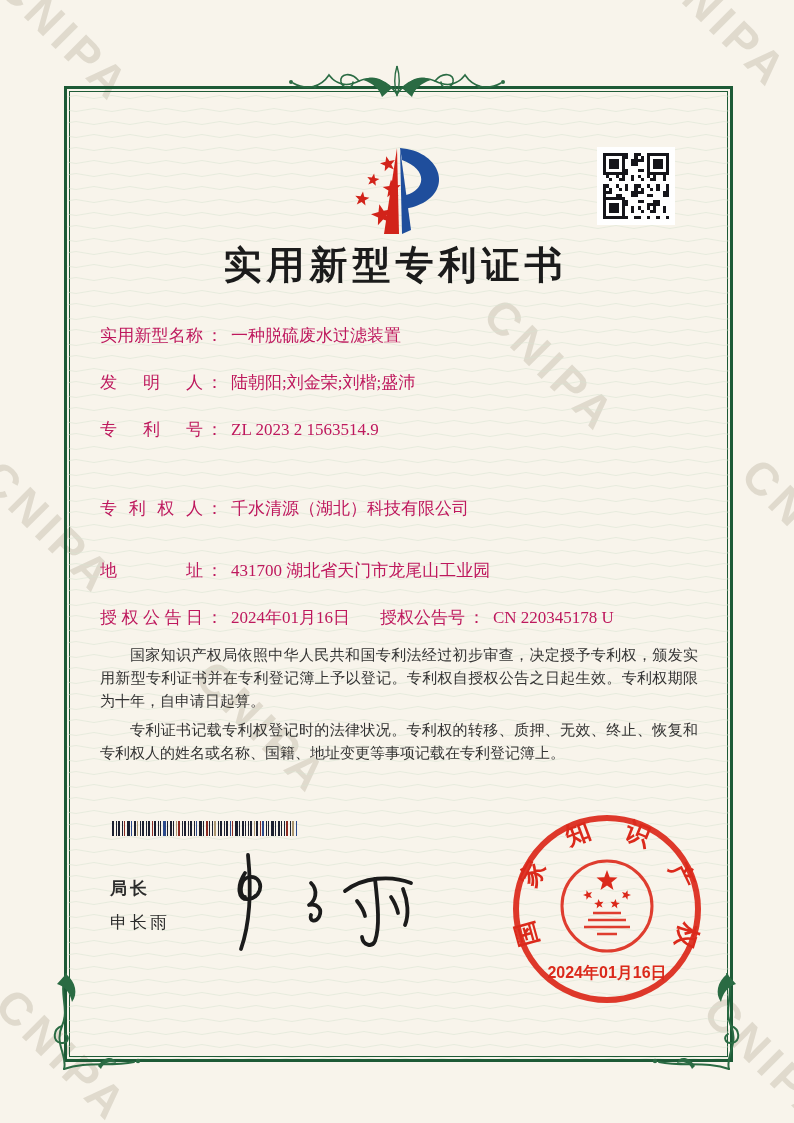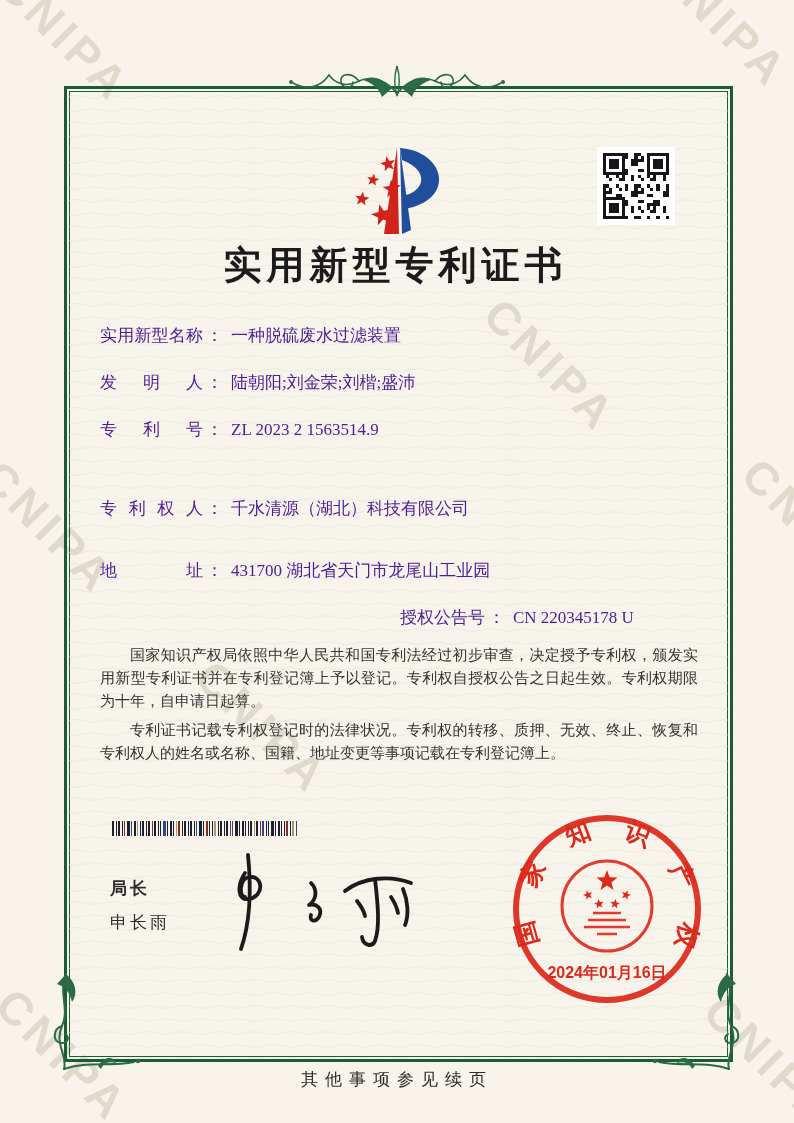--- a/index.html
+++ b/index.html
@@ -19,21 +19,21 @@
   .z3{z-index:3;}
   .cert-no{left:100px;top:139px;font-size:16px;letter-spacing:2px;color:#4a4a44;}
   .logo{left:340px;top:142px;}
   .qr-box{left:597px;top:147px;width:78px;height:78px;background:#ffffff;
           display:flex;align-items:center;justify-content:center;}
   .qr{display:grid;grid-template-columns:repeat(21,1fr);grid-template-rows:repeat(21,1fr);
       width:66px;height:66px;}
   .qr div.f{background:#15151a;}
   .title{left:64px;width:663px;text-align:center;top:240px;font-size:38px;font-weight:bold;
          letter-spacing:5px;color:#1b1b1b;}
-  .fields{left:100px;top:324px;width:606px;font-size:17px;color:#4c1d95;height:310px;}
+  .fields{left:100px;top:324px;width:606px;font-size:17px;color:#be185d;height:310px;}
   .frow{position:absolute;white-space:nowrap;}
   .lbl{display:inline-block;width:103px;text-align:justify;text-align-last:justify;
        text-justify:inter-character;}
   .colon{margin:0 8px 0 3px;}
   .paras{left:100px;top:644px;width:598px;font-size:15px;line-height:1.52;color:#333;
          text-align:justify;}
   .paras p{margin:0 0 7px;text-indent:2em;}
   .barcode{left:112px;top:821px;height:15px;display:flex;align-items:stretch;}
   .barcode i{display:block;height:100%;}
   .sig-role{left:110px;top:877px;font-weight:bold;}
@@ -604,21 +604,22 @@
   </div>
 
   <div class="abs z3 title">实用新型专利证书</div>
 
   <div class="abs z3 fields">
     <div class="frow" style="top:0"><span class="lbl">实用新型名称</span><span class="colon">：</span><span>一种脱硫废水过滤装置</span></div>
     <div class="frow" style="top:47px"><span class="lbl">发明人</span><span class="colon">：</span><span>陆朝阳;刘金荣;刘楷;盛沛</span></div>
     <div class="frow" style="top:94px"><span class="lbl">专利号</span><span class="colon">：</span><span>ZL 2023 2 1563514.9</span></div>
     <div class="frow" style="top:173px"><span class="lbl">专利权人</span><span class="colon">：</span><span>千水清源（湖北）科技有限公司</span></div>
     <div class="frow" style="top:235px"><span class="lbl">地址</span><span class="colon">：</span><span>431700 湖北省天门市龙尾山工业园</span></div>
-    <div class="frow" style="top:282px;left:300px"><span>授权公告号</span><span class="colon">：</span><span>CN 220345178 U</span></div>
+    <div class="frow" style="top:282px"><span class="lbl">授权公告日</span><span class="colon">：</span><span>2024年01月16日</span></div>
+    <div class="frow" style="top:282px;left:280px"><span>授权公告号</span><span class="colon">：</span><span>CN 220345178 U</span></div>
   </div>
 
   <div class="abs z3 paras">
     <p>国家知识产权局依照中华人民共和国专利法经过初步审查，决定授予专利权，颁发实用新型专利证书并在专利登记簿上予以登记。专利权自授权公告之日起生效。专利权期限为十年，自申请日起算。</p>
     <p>专利证书记载专利权登记时的法律状况。专利权的转移、质押、无效、终止、恢复和专利权人的姓名或名称、国籍、地址变更等事项记载在专利登记簿上。</p>
   </div>
 
   <div class="abs z3 barcode" id="barcode">
       <i style="width: 2px; background: rgb(28, 32, 48); margin-right: 2px;"></i>
       <i style="width: 1px; background: rgb(28, 32, 48); margin-right: 1px;"></i>
@@ -712,21 +713,20 @@
         <polygon points="90.3,89.0 92.0,92.1 95.5,91.8 93.1,94.4 94.5,97.6 91.3,96.1 88.7,98.4 89.1,94.9 86.1,93.1 89.5,92.5" fill="#db291b"></polygon>
         <polygon points="107.7,89.0 108.5,92.5 111.9,93.1 108.9,94.9 109.3,98.4 106.7,96.1 103.5,97.6 104.9,94.4 102.5,91.8 106.0,92.1" fill="#db291b"></polygon>
         <polygon points="119.5,80.2 119.7,83.8 123.0,85.0 119.7,86.2 119.5,89.8 117.4,87.0 114.0,87.9 115.9,85.0 114.0,82.1 117.4,83.0" fill="#db291b"></polygon>
       </g>
     <g stroke="#db291b" stroke-width="2.6" opacity=".9" fill="none">
       <path d="M85,103 h28 M80,110 h38 M76,117 h46 M89,124 h20"></path>
     </g>
     <text x="99" y="168" text-anchor="middle" font-size="16" font-weight="bold" fill="#db291b" style="font-family:'Liberation Sans',sans-serif">2024年01月16日</text>
   </svg>
 
-  <div class="abs footer">其他事项参见续页</div>
 
   <svg class="abs flourish" style="left:282px;top:62px" width="230" height="50" viewBox="0 0 230 50">
     <g id="tfR" stroke="#2a6b43" fill="none" stroke-width="1.6" stroke-linecap="round">
       <path d="M115,32 C125,18 141,13 153,19 C167,26 177,21 183,13 C191,25 205,29 219,21"></path>
       <path d="M153,19 c8,-10 20,-7 18,1 c-2,7 -12,7 -12,0"></path>
       <path d="M121,27 c8,-12 20,-14 28,-9 c-10,3 -17,10 -19,17 z" fill="#2a6b43" stroke="none"></path>
       <circle cx="221" cy="20" r="2" fill="#2a6b43" stroke="none"></circle>
       <circle cx="197" cy="25" r="1.6" fill="#2a6b43" stroke="none"></circle>
     </g>
     <use href="#tfR" transform="translate(230,0) scale(-1,1)"></use>

